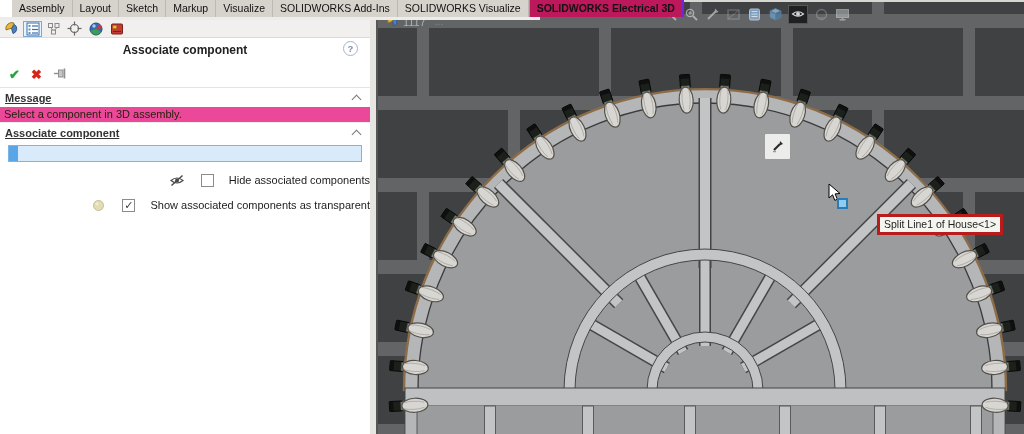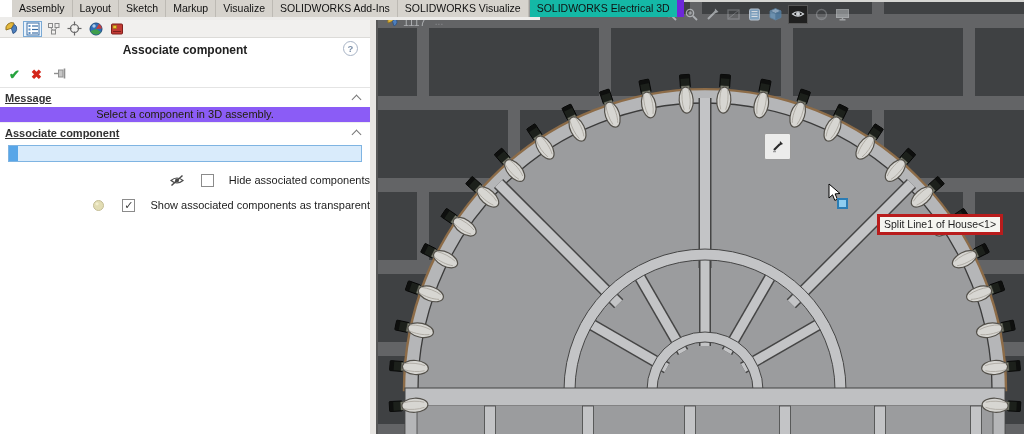--- a/index.html
+++ b/index.html
@@ -20,21 +20,21 @@
            border:1px solid #9b9b9b;border-radius:2px;display:flex;align-items:center;justify-content:center;}
   .cursor{position:absolute;left:450px;top:181px;}
   .sel-square{position:absolute;left:459px;top:196px;width:11px;height:11px;background:#8ecdf0;
               border:2px solid #2b7cb4;box-sizing:border-box;}
   .tooltip{position:absolute;left:499px;top:212px;background:#f5f5f0;border:3px solid #b91c1c;
            font-size:10.5px;color:#1e1e1e;padding:1px 4px 2px 4px;white-space:nowrap;}
 
   
   .tabbar{position:absolute;left:12px;top:0;height:17px;display:flex;z-index:6;font-size:10.5px;}
   .tab{background:#d6d3cd;border-right:1px solid #bdbab4;padding:0 7px;line-height:17px;color:#111;}
-  .tab.active{background:#14b8a6;font-weight:normal;border-left:1px solid #999;border-right:7px solid #6d28d9;}
+  .tab.active{background:#be185d;font-weight:bold;border-left:1px solid #999;border-right:2px solid #6d28d9;}
   .tab-strip{position:absolute;left:0;top:17px;width:540px;height:3px;background:#edecea;z-index:5;}
 
   
   .pm-toolbar{position:absolute;left:0;top:20px;width:378px;height:18px;background:#f1f0ee;
               border-bottom:1px solid #dcdbd8;display:flex;align-items:center;gap:2px;
               padding-left:2px;box-sizing:border-box;z-index:4;}
   .pm-icon{width:19px;height:16px;display:flex;align-items:center;justify-content:center;
            border:1px solid transparent;box-sizing:border-box;}
   .pm-icon.selected{background:#e8f3fd;border:1px solid #7aa9d4;}
 
@@ -48,21 +48,21 @@
   .help{position:absolute;right:12px;top:3px;width:13px;height:13px;border:1px solid #a8b4c6;
         border-radius:50%;color:#7b8fa9;font-size:9.5px;display:flex;align-items:center;
         justify-content:center;font-weight:bold;}
   .actions{display:flex;align-items:center;gap:11px;padding:6px 0 5px 9px;border-bottom:1px solid #e4e4e4;}
   .ok{color:#27a33e;font-weight:bold;font-size:13px;line-height:12px;}
   .cancel{color:#d3261a;font-weight:bold;font-size:13px;line-height:12px;}
   .sec-head{display:flex;justify-content:space-between;align-items:center;
             padding:4px 10px 2px 5px;font-weight:bold;color:#333;border-top:1px solid #eee;text-decoration:underline;}
   .chev{width:6px;height:6px;border-left:1.5px solid #777;border-top:1.5px solid #777;
         transform:rotate(45deg);margin-top:2px;}
-  .msg-bar{background:#8b5cf6;padding:1px 4px 2px 4px;color:#1f1f08;margin-top:1px;text-align:center;}
+  .msg-bar{background:#ec4899;padding:1px 4px 2px 4px;color:#1f1f08;margin-top:1px;}
   .assoc-wrap{margin:4px 8px 0 8px;height:15px;border:1px solid #7fb4e2;background:#d9ebfb;position:relative;}
   .sel-block{position:absolute;left:0;top:0;width:9px;height:100%;background:#58a6e8;}
   .assoc-input{position:absolute;left:10px;top:0;width:340px;height:13px;background:transparent;
                border:none;outline:none;font-size:11px;font-family:"Liberation Sans",sans-serif;}
   .opt-row{display:flex;align-items:center;gap:15px;margin:11px 0 0 5px;justify-content:flex-end;}
   .opt-icon{width:17px;height:14px;display:flex;align-items:center;justify-content:center;}
   .cbx{width:13px;height:13px;border:1px solid #8b8b8b;background:#fff;box-sizing:border-box;
        display:flex;align-items:center;justify-content:center;font-size:11px;line-height:11px;color:#3a3a3a;}
 </style>
 </head>

